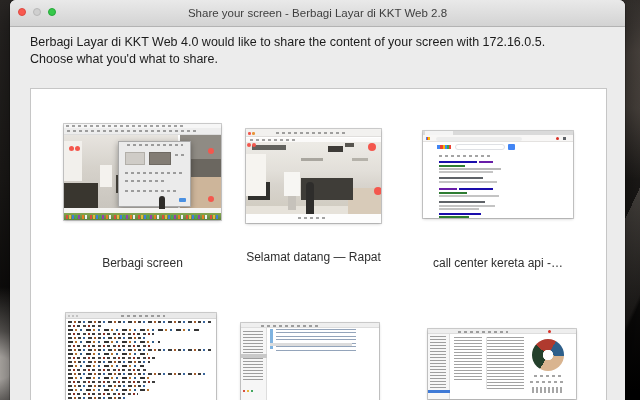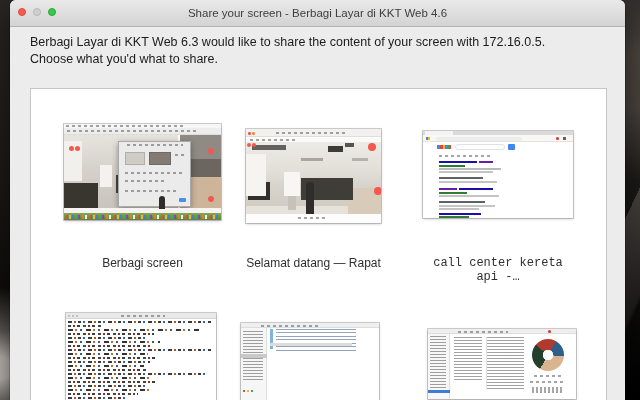--- a/index.html
+++ b/index.html
@@ -173,25 +173,25 @@
   <div class="desktop"></div>
 
   <div class="dialog">
 
     <div class="titlebar">
       <div class="traffic">
         <span class="tl red"></span>
         <span class="tl gray"></span>
         <span class="tl green"></span>
       </div>
-      <div class="title">Share your screen - Berbagi Layar di KKT Web 4.6</div>
+      <div class="title">Share your screen - Berbagi Layar di KKT Web 2.8</div>
     </div>
 
     <div class="message">
-      <div>Berbagi Layar di KKT Web 6.3 would like to share the content of your screen with 172.16.0.5.</div>
+      <div>Berbagi Layar di KKT Web 4.0 would like to share the content of your screen with 172.16.0.5.</div>
       <div>Choose what you'd what to share.</div>
     </div>
 
     <div class="panel">
 
       <div class="thumb t1">
         <div class="t1-menubar">
             <i class="dashes"></i>
           </div>
         <div class="t1-toolbar">
@@ -267,22 +267,22 @@
           <span class="rl" style="left:16px;top:53px;width:60px;height:1.5px;background:#c4c4c4;"></span>
           <span class="rl" style="left:16px;top:59px;width:46px;background:#5f6368;"></span>
           <span class="rl" style="left:16px;top:63px;width:56px;height:1.5px;background:#c4c4c4;"></span>
           <span class="rl" style="left:16px;top:66px;width:40px;height:1.5px;background:#c4c4c4;"></span>
           <span class="rl" style="left:16px;top:71px;width:42px;background:#1a0dab;"></span>
           <span class="rl" style="left:16px;top:74px;width:30px;height:1.5px;background:#2e7d32;"></span>
         </div>
       </div>
 
       <div class="cap" style="left:33px; top:167px; width:157px;">Berbagi screen</div>
-      <div class="cap" style="left:215px; top:167px; width:135px;">Selamat datang — Rapat</div>
-      <div class="cap" style="left:392px; top:167px; width:150px;font-family:Liberation Mono, monospace;">call center kereta api -…</div>
+      <div class="cap" style="left:215px; top:161px; width:135px;">Selamat datang — Rapat</div>
+      <div class="cap" style="left:392px; top:167px; width:150px;">call center kereta api -…</div>
 
       <div class="thumb t4">
         <div class="t4-bar">
           <span class="d" style="left:2px;"></span>
           <span class="d" style="left:6px;"></span>
           <span class="d" style="left:10px;"></span>
           <i class="dashes"></i>
         </div>
         <div class="t4-body">
           <div class="trow c1" style="width:143px;"></div>

